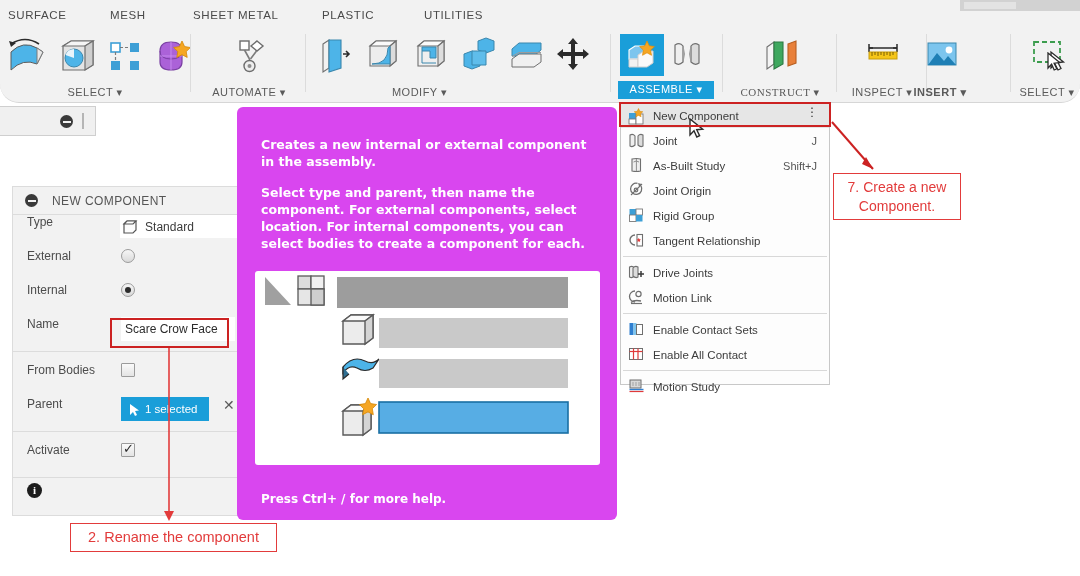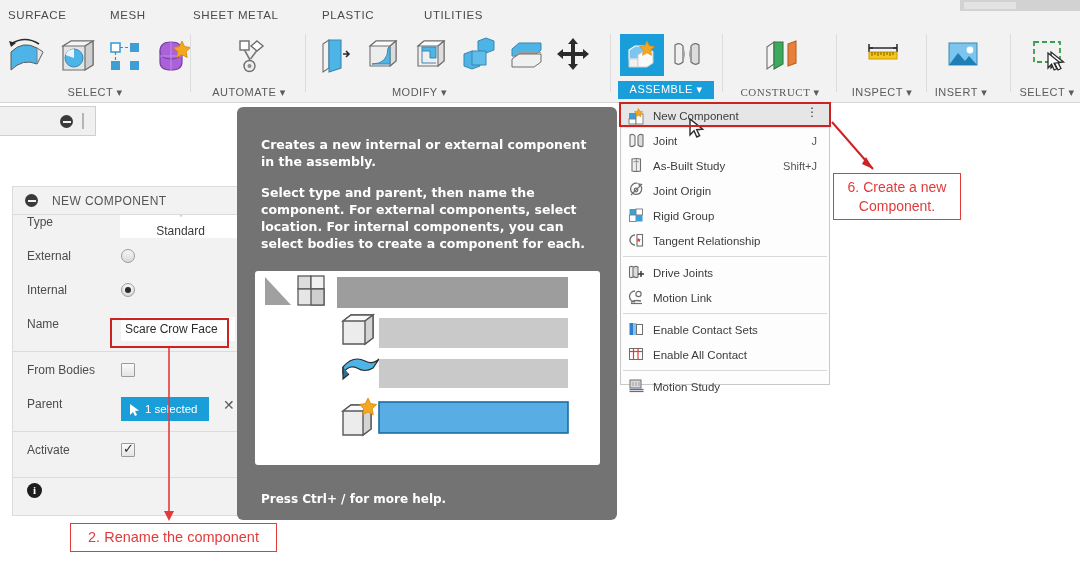--- a/index.html
+++ b/index.html
@@ -9,20 +9,21 @@
     background: #ffffff;
     overflow: hidden;
   }
   #root { position: relative; width: 1080px; height: 576px; background: #fff; }
 
   
   .ribbon {
     position: absolute; left: 0; top: 0; width: 1080px; height: 103px;
     background: #f2f2f2;
     border-bottom: 1px solid #d6d6d6;
+    border-radius: 19px;
   }
   .ribbon-tabstrip {
     position: absolute; left: 0; top: 0; width: 1080px; height: 28px;
     background: #f2f2f2;
   }
   .tab {
     position: absolute; top: 9px;
     font-size: 11.5px; letter-spacing: 0.6px; color: #4a4a4a;
     white-space: nowrap;
   }
@@ -84,21 +85,21 @@
   .row {
     position: absolute; left: 0; width: 100%; height: 34px;
     display: flex; 
   }
   .row-label { width: 108px; padding-left: 14px; font-size: 12px; color: #4c4c4c; }
   .row-sep { position: absolute; left: 0; width: 100%; height: 1px; background: #dcdcdc; }
 
   .type-select {
     width: 120px; height: 23px; background: #fff; border: none;
     display: flex; align-items: center; gap: 7px; padding-left: 2px;
-    font-size: 12px; color: #3b3b3b; flex-direction: column;
+    font-size: 12px; color: #3b3b3b;
   }
   .radio {
     width: 14px; height: 14px; border-radius: 50%;
     border: 1px solid #9b9b9b;
     background: linear-gradient(#f6f6f6, #d9d9d9);
     position: relative;
   }
   .radio.on::after {
     content:""; position:absolute; left: 3px; top: 3px; width: 6px; height: 6px;
     border-radius: 50%; background: #2b2b2b;
@@ -123,21 +124,21 @@
   .x-btn { margin-left: 14px; font-size: 14px; color: #5a5a5a; }
   .info-dot {
     width: 15px; height: 15px; border-radius: 50%; background: #1d1d1d;
     color: #fff; font-size: 11px; font-weight: bold; text-align: center;
     line-height: 15px; font-family: "Liberation Serif", serif;
   }
 
   
   .tooltip {
     position: absolute; left: 237px; top: 107px; width: 380px; height: 413px;
-    background: #737373; border-radius: 6px; color: #fff;
+    background: #d946ef; border-radius: 6px; color: #fff;
   }
   .tt-text {
     position: absolute; left: 24px; top: 29px; width: 340px;
     font-size: 12.5px; font-weight: bold; line-height: 17px;
     font-family: "DejaVu Sans", sans-serif;
   }
   .tt-text p + p { margin-top: 14px; }
   .tt-card {
     position: absolute; left: 18px; top: 164px; width: 345px; height: 194px;
     background: #fff; border-radius: 3px;
@@ -351,21 +352,21 @@
             <path d="M13 16 l-4 0 M33 16 l4 0" stroke="#2b2b2b" stroke-width="1.5"></path>
             <rect x="9" y="20" width="28" height="7" fill="#f5c518" stroke="#c79c08" stroke-width="1"></rect>
             <path d="M12 20 v4 M15 20 v3 M18 20 v4 M21 20 v3 M24 20 v4 M27 20 v3 M30 20 v4 M33 20 v3" stroke="#6d5500" stroke-width="0.9"></path>
           </svg>
         </div>
       </div>
       <div class="group-label">INSPECT ▾</div>
     </div>
     <div class="group-sep" style="left:926px;"></div>
 
-    <div class="group" style="left:922px; width:78px;">
+    <div class="group" style="left:901px; width:78px;font-weight:bold;">
       <div class="icons-row" style="left:16px;">
         <div class="ic">
           <svg width="46" height="44" viewBox="0 0 46 44">
             <rect x="10" y="11" width="28" height="22" fill="#7cc5ee" stroke="#3b87ad" stroke-width="1"></rect>
             <circle cx="31" cy="18" r="3.4" fill="#fff"></circle>
             <path d="M10 33 l9 -12 7 8 4 -5 8 9 z" fill="#1f7fb5"></path>
           </svg>
         </div>
       </div>
       <div class="group-label">INSERT ▾</div>
@@ -646,17 +647,17 @@
 
   <svg class="ann-svg">
 
     <line x1="832" y1="122" x2="873" y2="169" stroke="#cc2222" stroke-width="2"></line>
     <polygon points="873,169 862,164 866,157" fill="#cc2222"></polygon>
 
     <line x1="169" y1="348" x2="169" y2="517" stroke="#e23b3b" stroke-width="1.6"></line>
     <polygon points="169,521 164,511 174,511" fill="#e23b3b"></polygon>
   </svg>
 
-  <div class="callout" style="left:833px; top:173px; width:128px; height:47px;">6. Create a new Component.</div>
+  <div class="callout" style="left:833px; top:173px; width:128px; height:47px;">7. Create a new Component.</div>
 
   <div class="callout" style="left:70px; top:523px; width:207px; height:29px; font-size:14.5px;">2. Rename the component</div>
 
 </div>
 
 </body></html>

